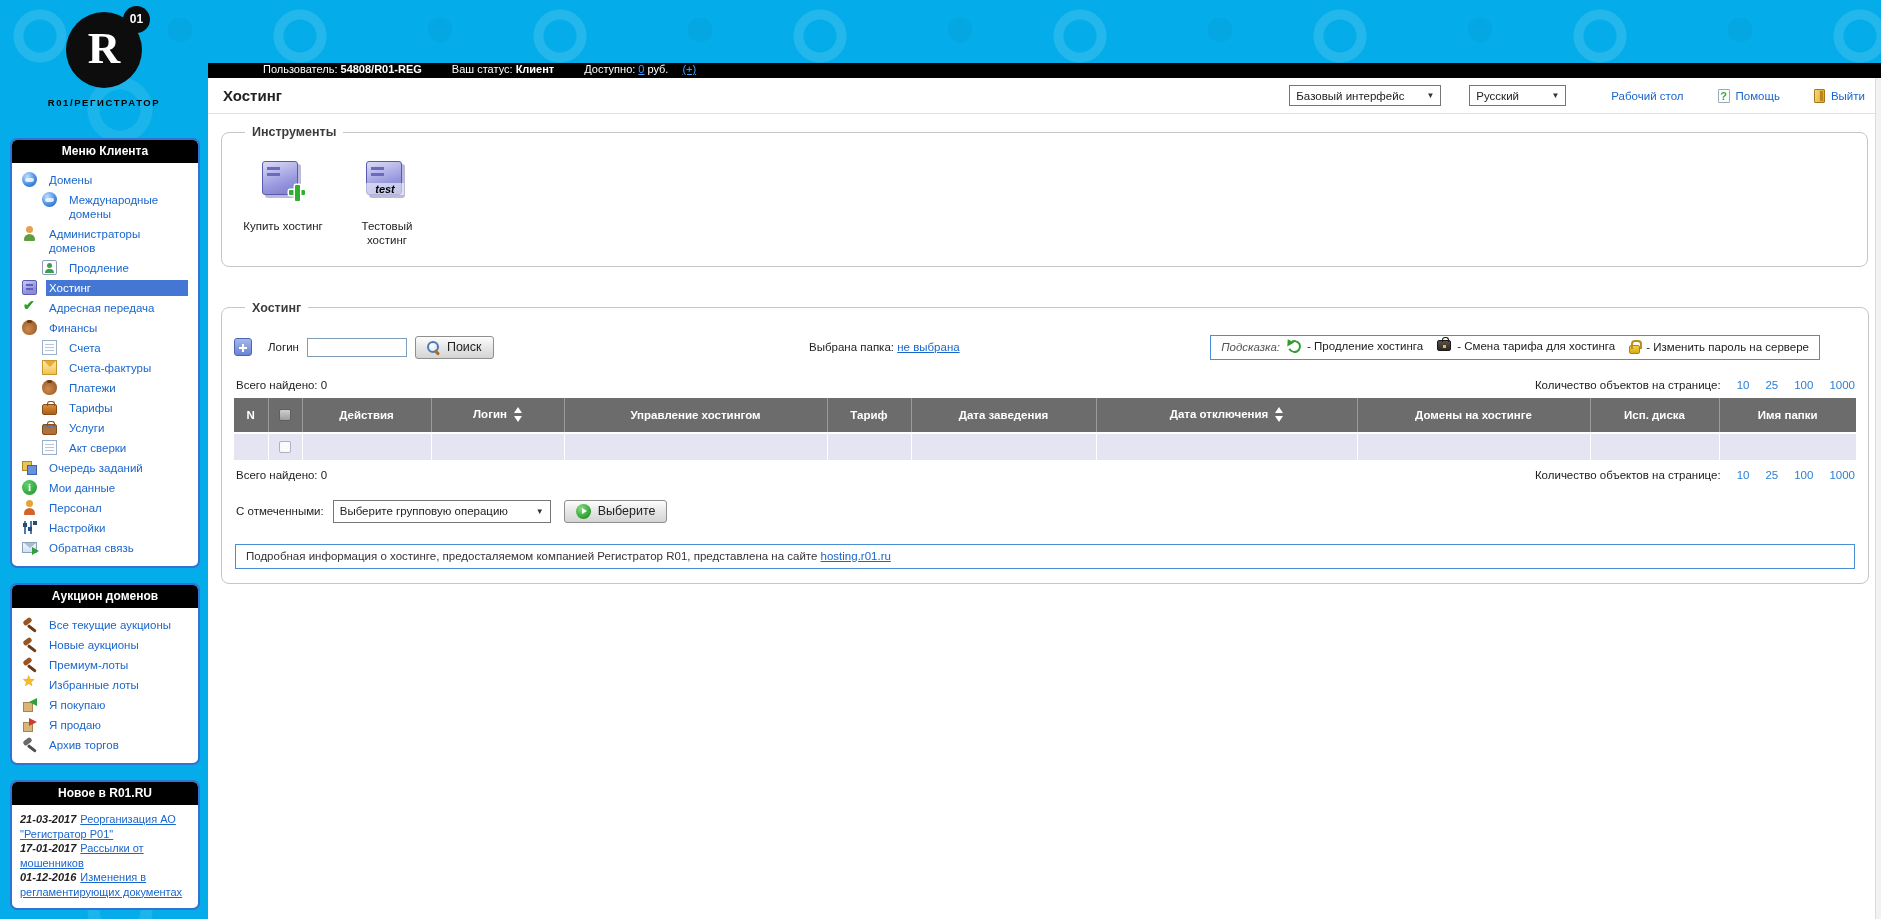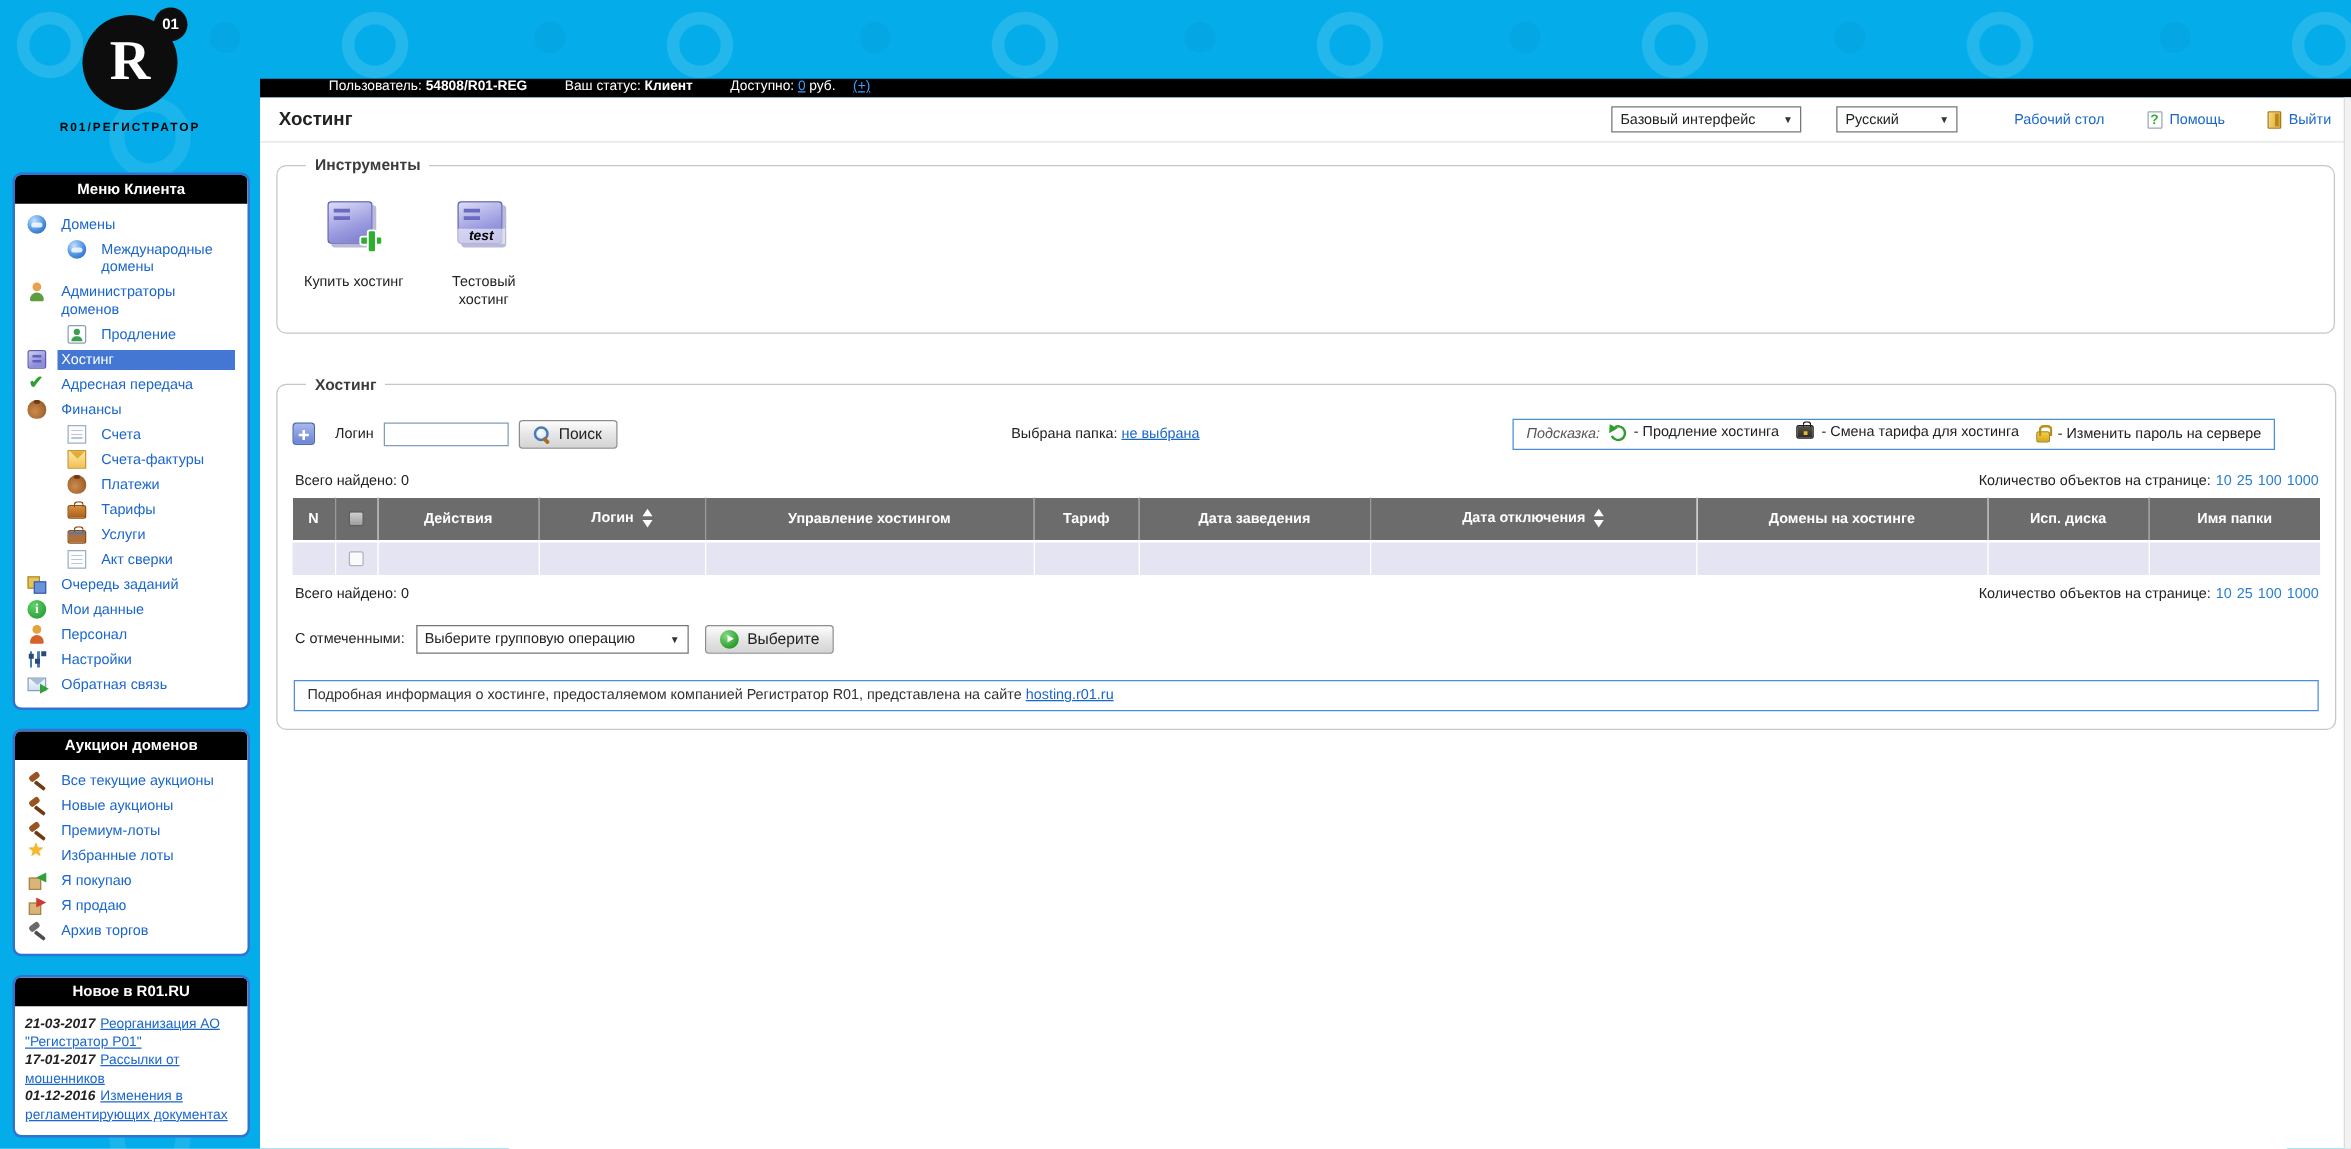--- a/index.html
+++ b/index.html
@@ -21,21 +21,21 @@
   .logo-wrap{height:126px;position:relative}
   .logo-circle{width:76px;height:76px;background:#0d0d0d;border-radius:50%;margin:12px auto 0;position:relative}
   .logo-letter{position:absolute;left:0;right:0;top:10px;text-align:center;color:#fff;font-weight:bold;font-size:45px;font-family:"Liberation Serif",serif}
   .logo-badge{position:absolute;right:-8px;top:-6px;width:27px;height:27px;background:#0d0d0d;border-radius:50%;color:#fff;font-weight:bold;font-size:12px;line-height:27px;text-align:center}
   .logo-caption{text-align:center;font-size:9.5px;font-weight:bold;letter-spacing:1.6px;color:#000;margin-top:9px}
 
   .menu-box{margin:0 8px 15px 10px;background:#fff;border:2px solid #2f74d2;border-radius:7px;overflow:hidden}
   .menu-header{background:#000;color:#fff;font-weight:bold;font-size:12px;text-align:center;padding:4px 0 5px;border-radius:4px 4px 0 0}
   .menu-list{padding:7px 4px 8px 0}
   .mi{display:flex;align-items:flex-start;padding:2px 6px 2px 10px;line-height:14px;cursor:pointer}
-  .mi.lvl1{padding-left:42px}
+  .mi.lvl1{padding-left:30px}
   .mi .lbl{color:#1a66cc;margin-left:9px;flex:1;padding:1px 3px}
   .mi .lbl.sel-lbl{background:#4477d4;color:#fff}
   .news-body{padding:7px 8px 9px;font-size:11px;line-height:1.32}
   .news-date{font-style:italic;font-weight:bold;color:#222;margin-right:4px}
   .news-link{color:#1a66cc;text-decoration:underline}
 
   
   .ic{display:inline-block;width:15px;height:15px;position:relative;flex:none}
   .globe-icon{border-radius:50%;background:radial-gradient(circle at 35% 30%,#bfe0ff,#4b8fe0 55%,#1d5db4)}
   .globe-icon::after{content:"";position:absolute;left:3px;right:3px;top:6px;height:4px;border-radius:50%/100%;background:rgba(255,255,255,.8)}
@@ -146,21 +146,21 @@
   .renew-icon{width:13px;height:13px;border:2.5px solid #2f9e2f;border-radius:50%;border-left-color:transparent;transform:rotate(20deg)}
   .renew-icon::after{content:"";position:absolute;left:-5px;top:-2px;border-top:4px solid transparent;border-bottom:4px solid transparent;border-right:6px solid #2f9e2f;transform:rotate(40deg)}
   .tariff-dark-icon{width:14px;height:11px;background:linear-gradient(#5a5148,#2e2a26);border:1px solid #1c1a18;border-radius:2px}
   .tariff-dark-icon::before{content:"";position:absolute;left:3.5px;top:-4px;width:5px;height:4px;border:1px solid #1c1a18;border-bottom:none;border-radius:3px 3px 0 0}
   .tariff-dark-icon::after{content:"";position:absolute;left:5px;top:4px;width:3px;height:3px;background:#e8b838}
   .lock-icon{width:11px;height:9px;background:linear-gradient(#f8d040,#d8a818);border:1px solid #a8831a;border-radius:2px;margin-top:5px}
   .lock-icon::before{content:"";position:absolute;left:1px;top:-6px;width:7px;height:7px;border:2px solid #b8901a;border-bottom:none;border-radius:4px 4px 0 0}
 
   .found-row{display:flex;justify-content:space-between;align-items:flex-end;margin:19px 1px 7px 2px}
   .found-row.bottom{margin:9px 1px 0 2px}
-  .pp-link{color:#2a7fd4;margin-left:4px}
+  .pp-link{color:#2a7fd4;margin-left:16px}
 
   table{width:100%;border-collapse:collapse;table-layout:fixed;margin-top:2px}
   th{background:#6c6c6c;color:#fff;font-size:11.5px;font-weight:bold;height:35px;text-align:center;
      vertical-align:middle;border-right:1px solid #9b9b9b;padding:0 2px;overflow:hidden}
   th:last-child{border-right:none}
   td{background:#e4e4f3;height:27px;border-right:1px solid #fff;border-top:2px solid #fff;text-align:center;vertical-align:middle}
   td:last-child{border-right:none}
   .cb{display:inline-block;width:12px;height:12px;border-radius:2px;vertical-align:middle;cursor:pointer}
   .cb.hdr{border:1px solid #5e5e5e;background:linear-gradient(#cfcfcf,#9e9e9e)}
   .cb.row{border:1px solid #b0b0c0;background:#fafafa}

